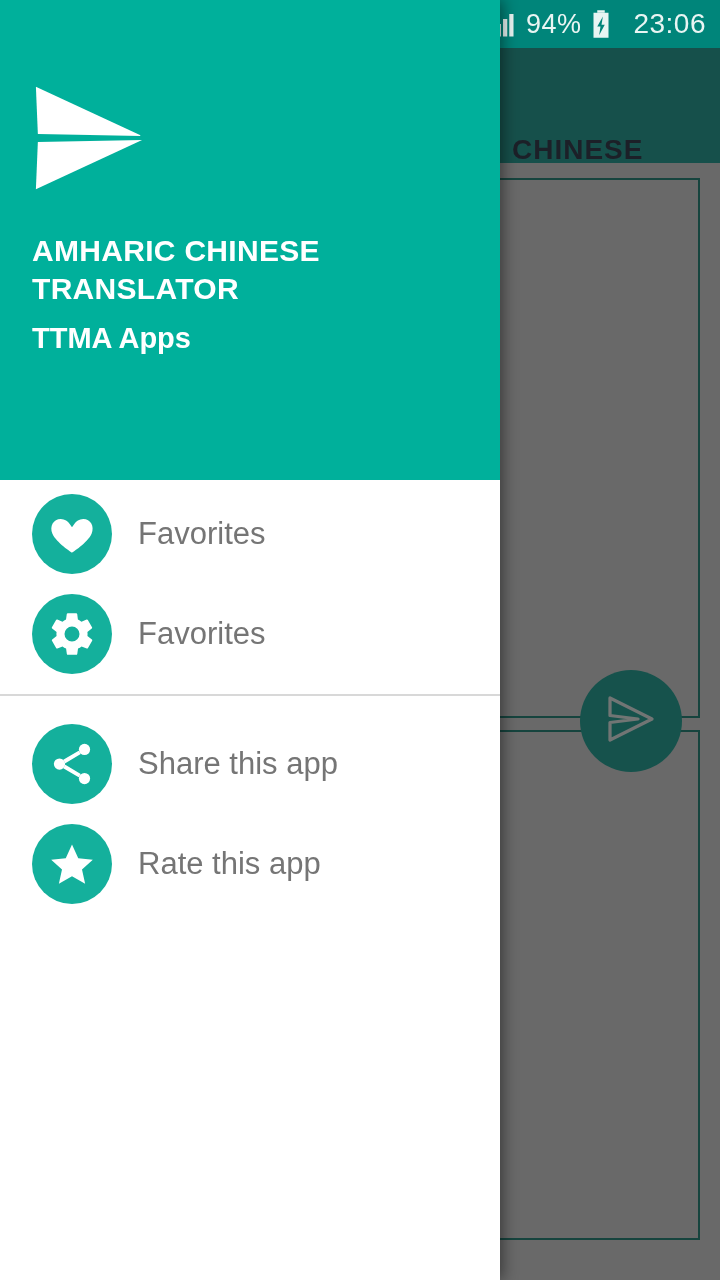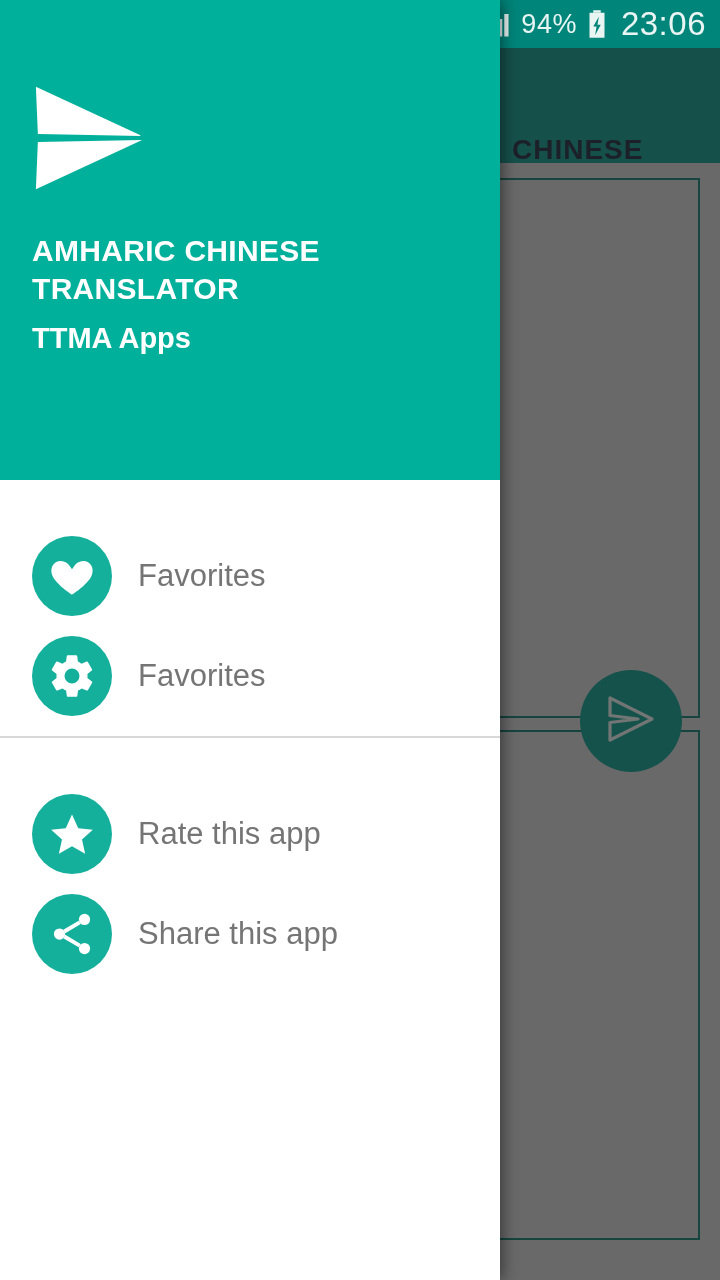--- a/index.html
+++ b/index.html
@@ -42,21 +42,21 @@
   
   .statusbar {
     position:absolute; left:0; top:0; width:720px; height:48px;
     background:#00857a; color:#e9f5f3;
     display:flex; align-items:center; padding:0 14px;
   }
   .sb-left  { display:flex; align-items:center; gap:10px; }
   .sb-right { margin-left:auto; display:flex; align-items:center; gap:9px; }
   .sb-icon { display:flex; align-items:center; }
   .sb-text { font-size:27px; letter-spacing:0.5px; }
-  .sb-clock { font-size:33px; letter-spacing:0.5px; padding-left:4px; }
+  .sb-clock { font-size:28px; letter-spacing:0.5px; padding-left:4px;margin-left:8px; }
 
   
   .drawer {
     position:absolute; left:0; top:0; width:500px; height:1280px;
     background:#ffffff;
     box-shadow:3px 0 14px rgba(0,0,0,0.45);
   }
   .drawer-header {
     position:relative; height:480px; background:#00b09b; padding:0 32px;
   }
@@ -64,21 +64,21 @@
   .drawer-title {
     position:absolute; left:32px; top:232px; width:420px;
     font-size:30px; font-weight:bold; line-height:1.25;
     color:#ffffff; letter-spacing:0.3px;
   }
   .drawer-subtitle {
     position:absolute; left:32px; top:322px;
     font-size:29px; color:#ffffff; font-weight:bold;
   }
 
-  .menu-group { padding-top:10px;margin-top:36px; }
+  .menu-group { padding-top:4px; }
   .menu-item {
     display:flex; align-items:center; height:100px; padding-left:32px;
   }
   .menu-icon {
     width:80px; height:80px; border-radius:50%;
     background:#14b09c; flex:0 0 80px;
     display:flex; align-items:center; justify-content:center;
   }
   .menu-icon svg { width:50px; height:50px; fill:#ffffff; }
   .menu-label {
@@ -209,33 +209,33 @@
       </div>
     </div>
 
     <div class="menu-divider"></div>
 
     <div class="menu-group">
 
       <div class="menu-item">
         <span class="menu-icon">
           <svg viewBox="0 0 24 24">
-              <path d="M12 2.6 L15 9.2 L22 9.9 L16.8 14.6 L18.3 21.5 L12 17.9 L5.7 21.5 L7.2 14.6 L2 9.9 L9 9.2 Z"></path>
-            </svg>
-        </span>
-        <span class="menu-label">Rate this app</span>
-      </div>
-
-      <div class="menu-item">
-        <span class="menu-icon">
-          <svg viewBox="0 0 24 24">
             <circle cx="18" cy="5" r="2.7"></circle>
             <circle cx="18" cy="19" r="2.7"></circle>
             <circle cx="6" cy="12" r="2.7"></circle>
             <path d="M8.3 10.8 L15.7 6.4 M8.3 13.2 L15.7 17.6" stroke="#ffffff" stroke-width="1.9" fill="none"></path>
           </svg>
         </span>
         <span class="menu-label">Share this app</span>
       </div>
+
+      <div class="menu-item">
+        <span class="menu-icon">
+          <svg viewBox="0 0 24 24">
+              <path d="M12 2.6 L15 9.2 L22 9.9 L16.8 14.6 L18.3 21.5 L12 17.9 L5.7 21.5 L7.2 14.6 L2 9.9 L9 9.2 Z"></path>
+            </svg>
+        </span>
+        <span class="menu-label">Rate this app</span>
+      </div>
     </div>
 
   </div>
 </div>
 
 </body></html>

